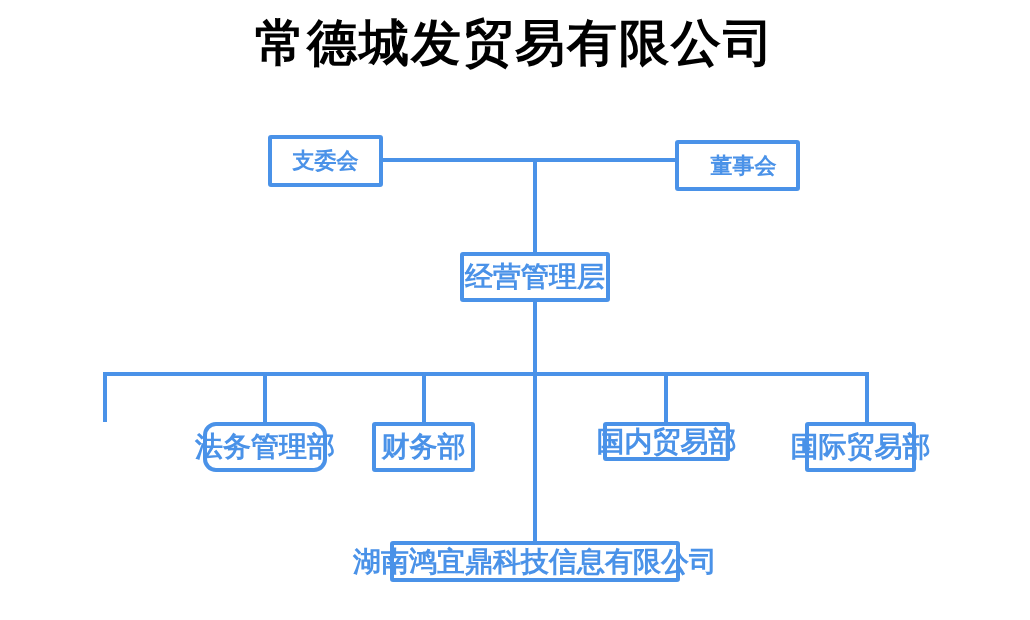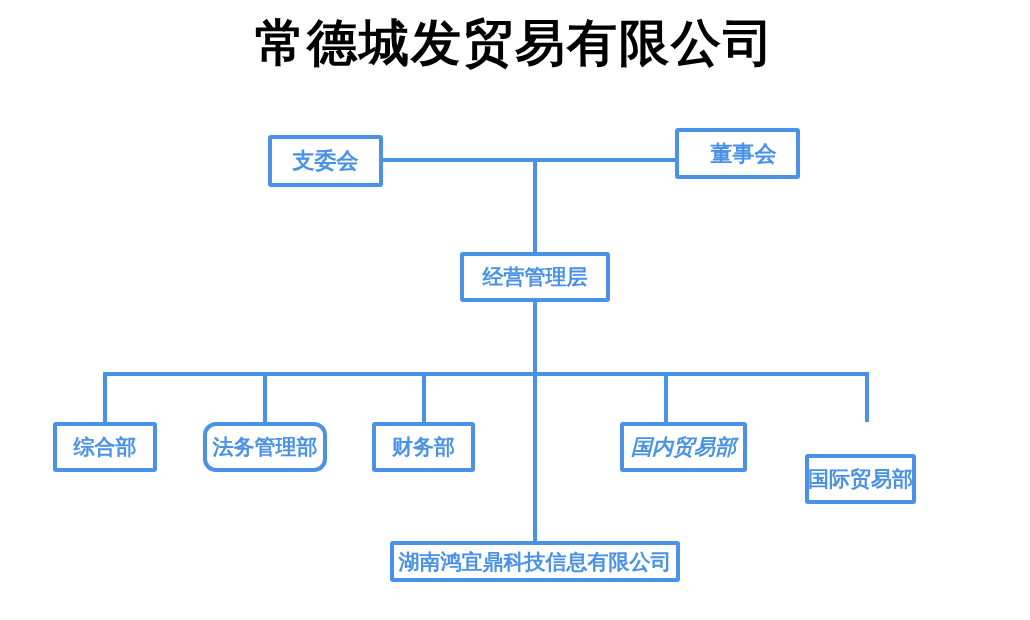--- a/index.html
+++ b/index.html
@@ -27,38 +27,38 @@
     position: absolute;
     box-sizing: border-box;
     border: 4px solid #4a92e8;
     border-radius: 3px;
     background: #ffffff;
     display: flex;
     align-items: center;
     justify-content: center;
     color: #4a92e8;
     font-weight: bold;
-    font-size: 21px;
+    font-size: 28px;
     white-space: nowrap;
     z-index: 2;
   }
 
   .line { position: absolute; background: #4a92e8; z-index: 1; }
 
   
   .n-zhiweihui   { left: 268px; top: 135px; width: 115px; height: 52px; font-size: 22px; }
-  .n-dongshihui  { left: 675px; top: 128px; width: 125px; height: 51px; font-size: 22px; padding-left: 12px; }
+  .n-dongshihui  { left: 675px; top: 140px; width: 125px; height: 51px; font-size: 22px; padding-left: 12px; }
   
   .n-jingying    { left: 460px; top: 252px; width: 150px; height: 50px; }
   
   .n-zonghe      { left:  53px; top: 422px; width: 104px; height: 50px; }
   .n-fawu        { left: 203px; top: 422px; width: 124px; height: 50px; border-radius: 13px; }
   .n-caiwu       { left: 372px; top: 422px; width: 103px; height: 50px; font-family: Liberation Serif, serif; }
-  .n-guonei      { left: 620px; top: 422px; width: 127px; height: 50px; font-style: italic; }
-  .n-guoji       { left: 805px; top: 422px; width: 111px; height: 50px; margin-top: 32px; }
+  .n-guonei      { left: 603px; top: 422px; width: 127px; height: 39px; }
+  .n-guoji       { left: 805px; top: 422px; width: 111px; height: 50px; }
   
   .n-hunan       { left: 390px; top: 541px; width: 290px; height: 41px; }
 
   
   .l-top-h       { left: 383px; top: 158px; width: 292px; height: 4px; }
   .l-upper-v     { left: 533px; top: 160px; width: 4px;  height: 92px; }
   .l-lower-v     { left: 533px; top: 302px; width: 4px;  height: 239px; }
   .l-row-h       { left: 103px; top: 372px; width: 766px; height: 4px; }
   .l-drop-1      { left: 103px; top: 372px; width: 4px;  height: 50px; }
   .l-drop-2      { left: 263px; top: 372px; width: 4px;  height: 50px; }
@@ -79,20 +79,19 @@
   <div class="line l-row-h"></div>
   <div class="line l-drop-1"></div>
   <div class="line l-drop-2"></div>
   <div class="line l-drop-3"></div>
   <div class="line l-drop-4"></div>
   <div class="line l-drop-5"></div>
 
   <div class="node n-zhiweihui">支委会</div>
   <div class="node n-dongshihui">董事会</div>
   <div class="node n-jingying">经营管理层</div>
-  <div class="node n-zonghe">综合部</div>
   <div class="node n-fawu">法务管理部</div>
   <div class="node n-caiwu">财务部</div>
   <div class="node n-guonei">国内贸易部</div>
   <div class="node n-guoji">国际贸易部</div>
   <div class="node n-hunan">湖南鸿宜鼎科技信息有限公司</div>
 
 </div>
 
 </body></html>

